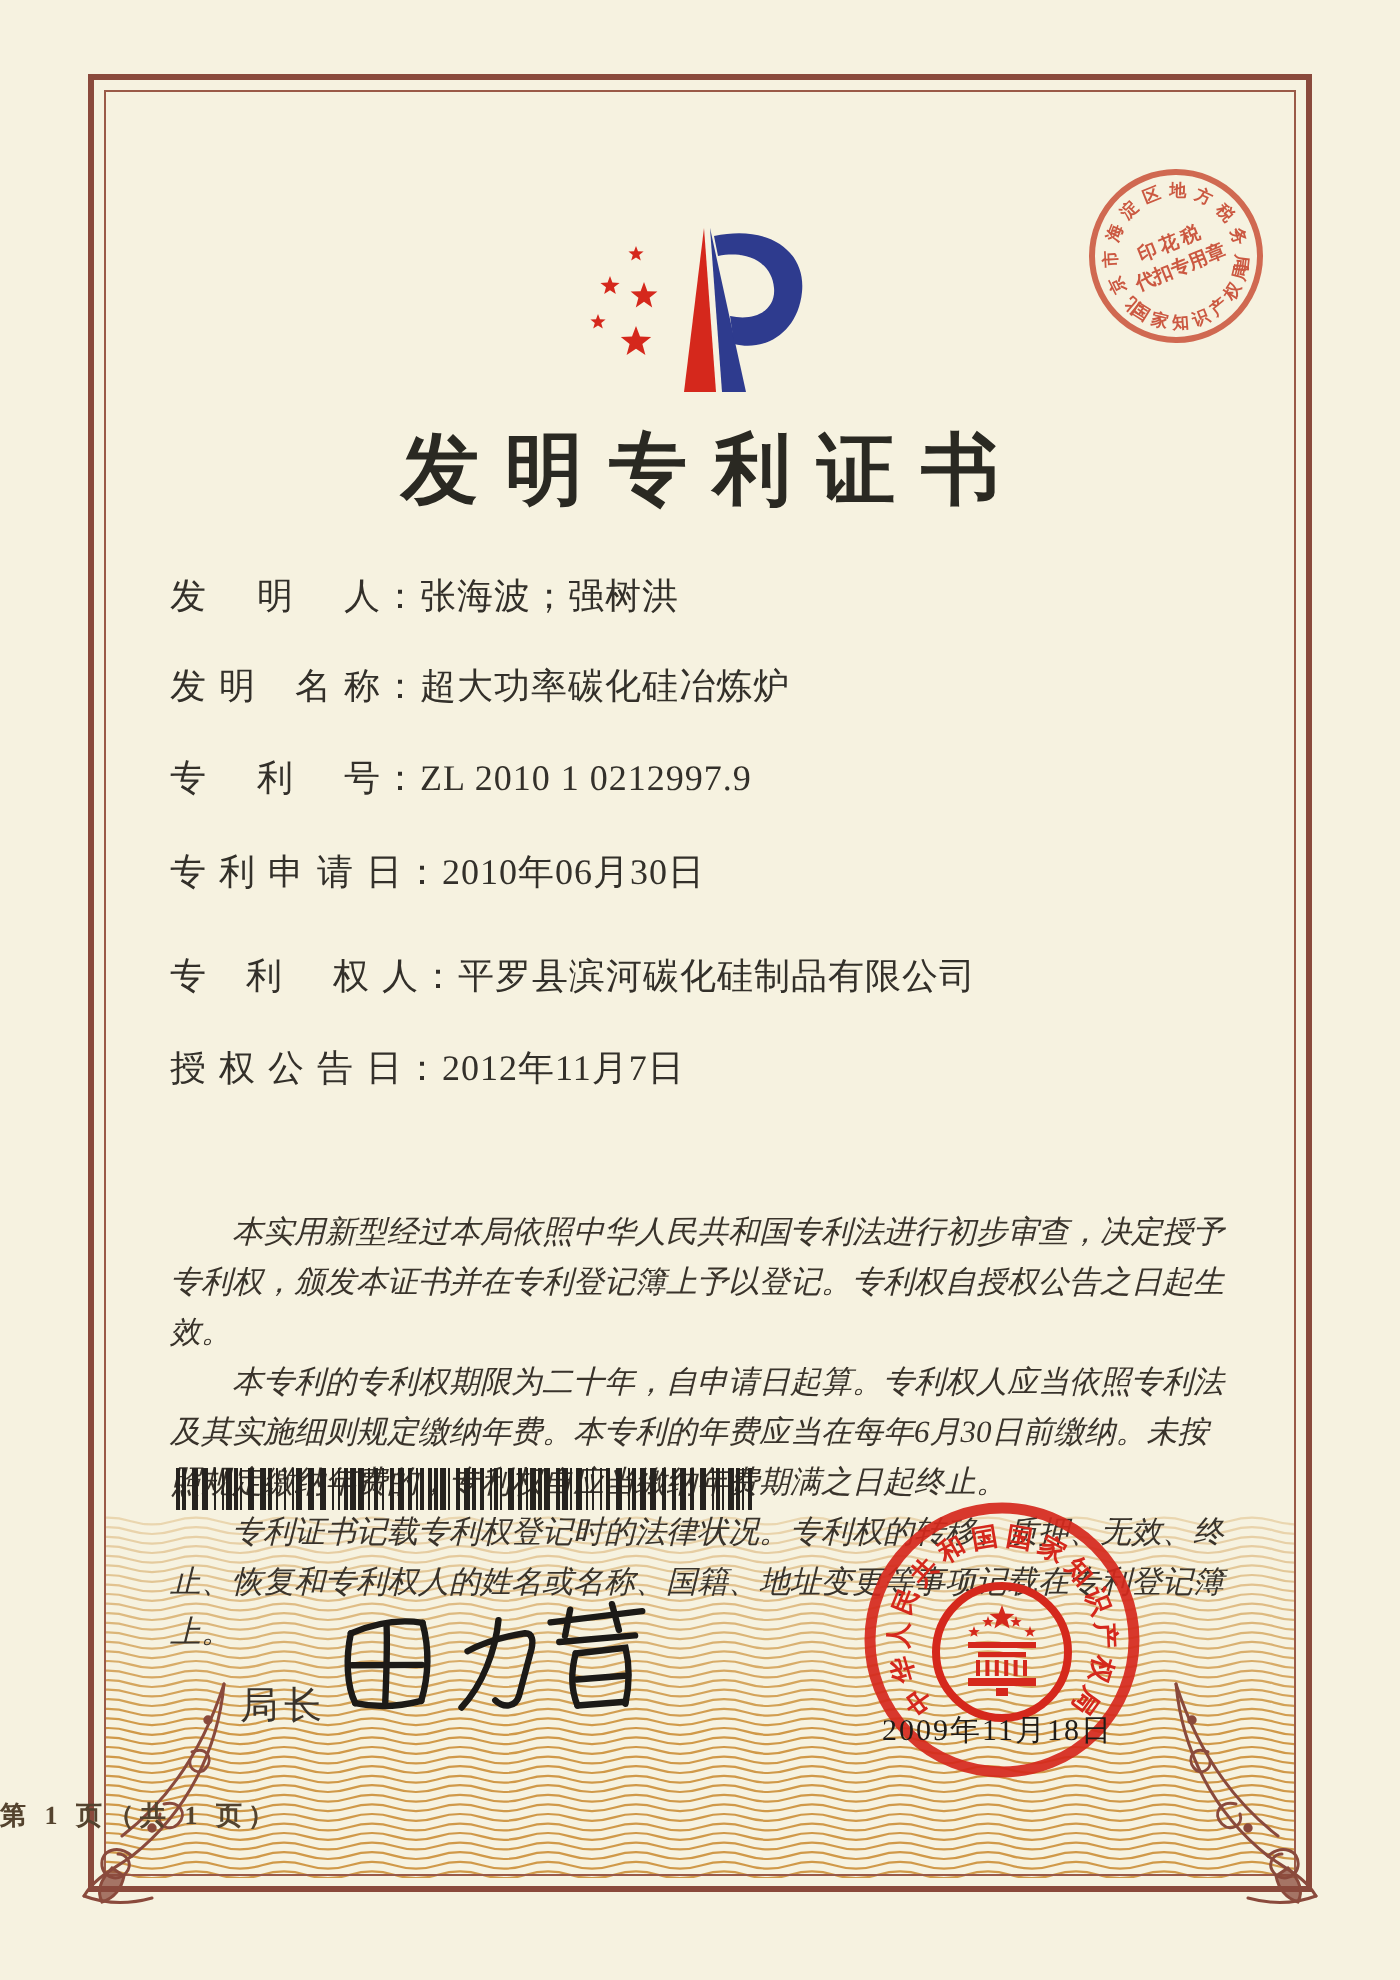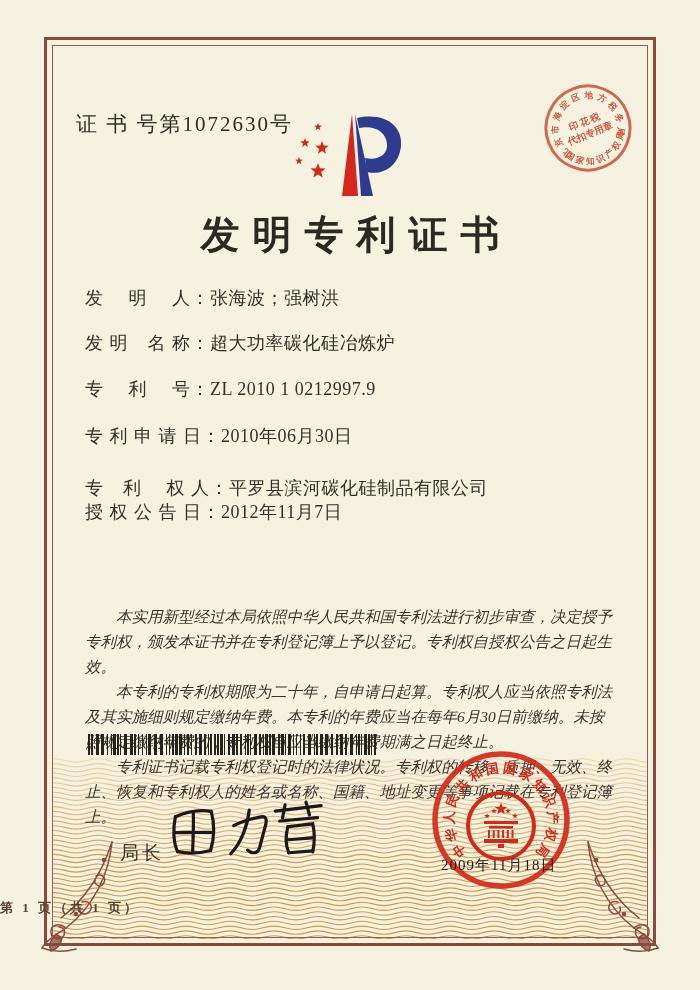--- a/index.html
+++ b/index.html
@@ -17,21 +17,21 @@
 
   .logo-box{position:absolute;left:295px;top:106px;width:112px;height:100px;}
 
   .tax-stamp{position:absolute;left:536px;top:76px;width:104px;height:104px;opacity:.92;}
 
   .cert-title{position:absolute;left:0;top:208px;width:100%;text-align:center;font-size:39px;font-weight:bold;letter-spacing:13px;color:#2a2922;text-indent:13px;}
 
   .fields{position:absolute;left:85px;top:286px;width:540px;}
   .field-row{height:24px;line-height:24px;font-size:18px;color:#33302a;white-space:nowrap;}
   .field-row.r1{margin-bottom:22px}.field-row.r2{margin-bottom:21px}.field-row.r3{margin-bottom:23px}
-  .field-row.r4{margin-bottom:28px}.field-row.r5{}
+  .field-row.r4{margin-bottom:28px}.field-row.r5{margin-bottom:22px}
   .f-label{letter-spacing:1px;}
   .f-value{letter-spacing:.5px;}
 
   .body-text{position:absolute;left:85px;top:604px;width:533px;font-size:15.5px;line-height:25px;color:#39332b;font-style:italic;}
   .body-text p{margin:0;text-indent:2em;}
 
   .barcode{position:absolute;left:88px;top:734px;width:294px;height:21px;}
 
   .director-row{position:absolute;left:120px;top:840px;font-size:19px;letter-spacing:3px;color:#3a332b;}
   .signature{position:absolute;left:162px;top:792px;width:180px;height:80px;transform:rotate(-2deg);}
@@ -117,21 +117,20 @@
         <path d="M30,90 c-7,-6 -16,-3 -15,5 c1,7 10,8 13,2 c2,-4 -1,-8 -5,-8"></path>
         <path d="M46,64 c8,-2 12,5 7,10 c-4,4 -11,1 -9,-5"></path>
         <path d="M60,38 c7,-3 11,3 7,8 c-3,4 -9,1 -8,-4"></path>
         <path d="M6,110 q16,6 34,1"></path>
         <path d="M20,96 q-9,9 -5,17 q9,-3 11,-13 z" fill="#8a4a3c" fill-opacity="0.75"></path>
         <circle cx="68" cy="22" r="1.6" fill="#8a4a3c"></circle>
         <circle cx="40" cy="76" r="1.6" fill="#8a4a3c"></circle>
       </g>
     </svg>
 
-  <div class="cert-number">证 书 号第1072630号</div>
 
   <div class="logo-box">
     <svg id="logo" width="112" height="100" viewBox="0 0 112 100">
         <polygon points="23.0,17.0 24.0,19.6 26.8,19.8 24.6,21.5 25.4,24.2 23.0,22.7 20.6,24.2 21.4,21.5 19.2,19.8 22.0,19.6 " fill="#d5281c"></polygon>
         <polygon points="10.0,32.0 11.2,35.3 14.8,35.5 12.0,37.6 12.9,41.0 10.0,39.1 7.1,41.0 8.0,37.6 5.2,35.5 8.8,35.3 " fill="#d5281c"></polygon>
         <polygon points="27.0,35.0 28.7,39.6 33.7,39.8 29.8,42.9 31.1,47.7 27.0,44.9 22.9,47.7 24.2,42.9 20.3,39.8 25.3,39.6 " fill="#d5281c"></polygon>
         <polygon points="4.0,51.0 5.0,53.6 7.8,53.8 5.6,55.5 6.4,58.2 4.0,56.7 1.6,58.2 2.4,55.5 0.2,53.8 3.0,53.6 " fill="#d5281c"></polygon>
         <polygon points="23.0,57.0 25.0,62.3 30.6,62.5 26.2,66.0 27.7,71.5 23.0,68.4 18.3,71.5 19.8,66.0 15.4,62.5 21.0,62.3 " fill="#d5281c"></polygon>
         <polygon points="57,8 47,90 63,90" fill="#d5281c"></polygon>
         <polygon points="60,8 66,90 78,90" fill="#2e3b8e"></polygon>

